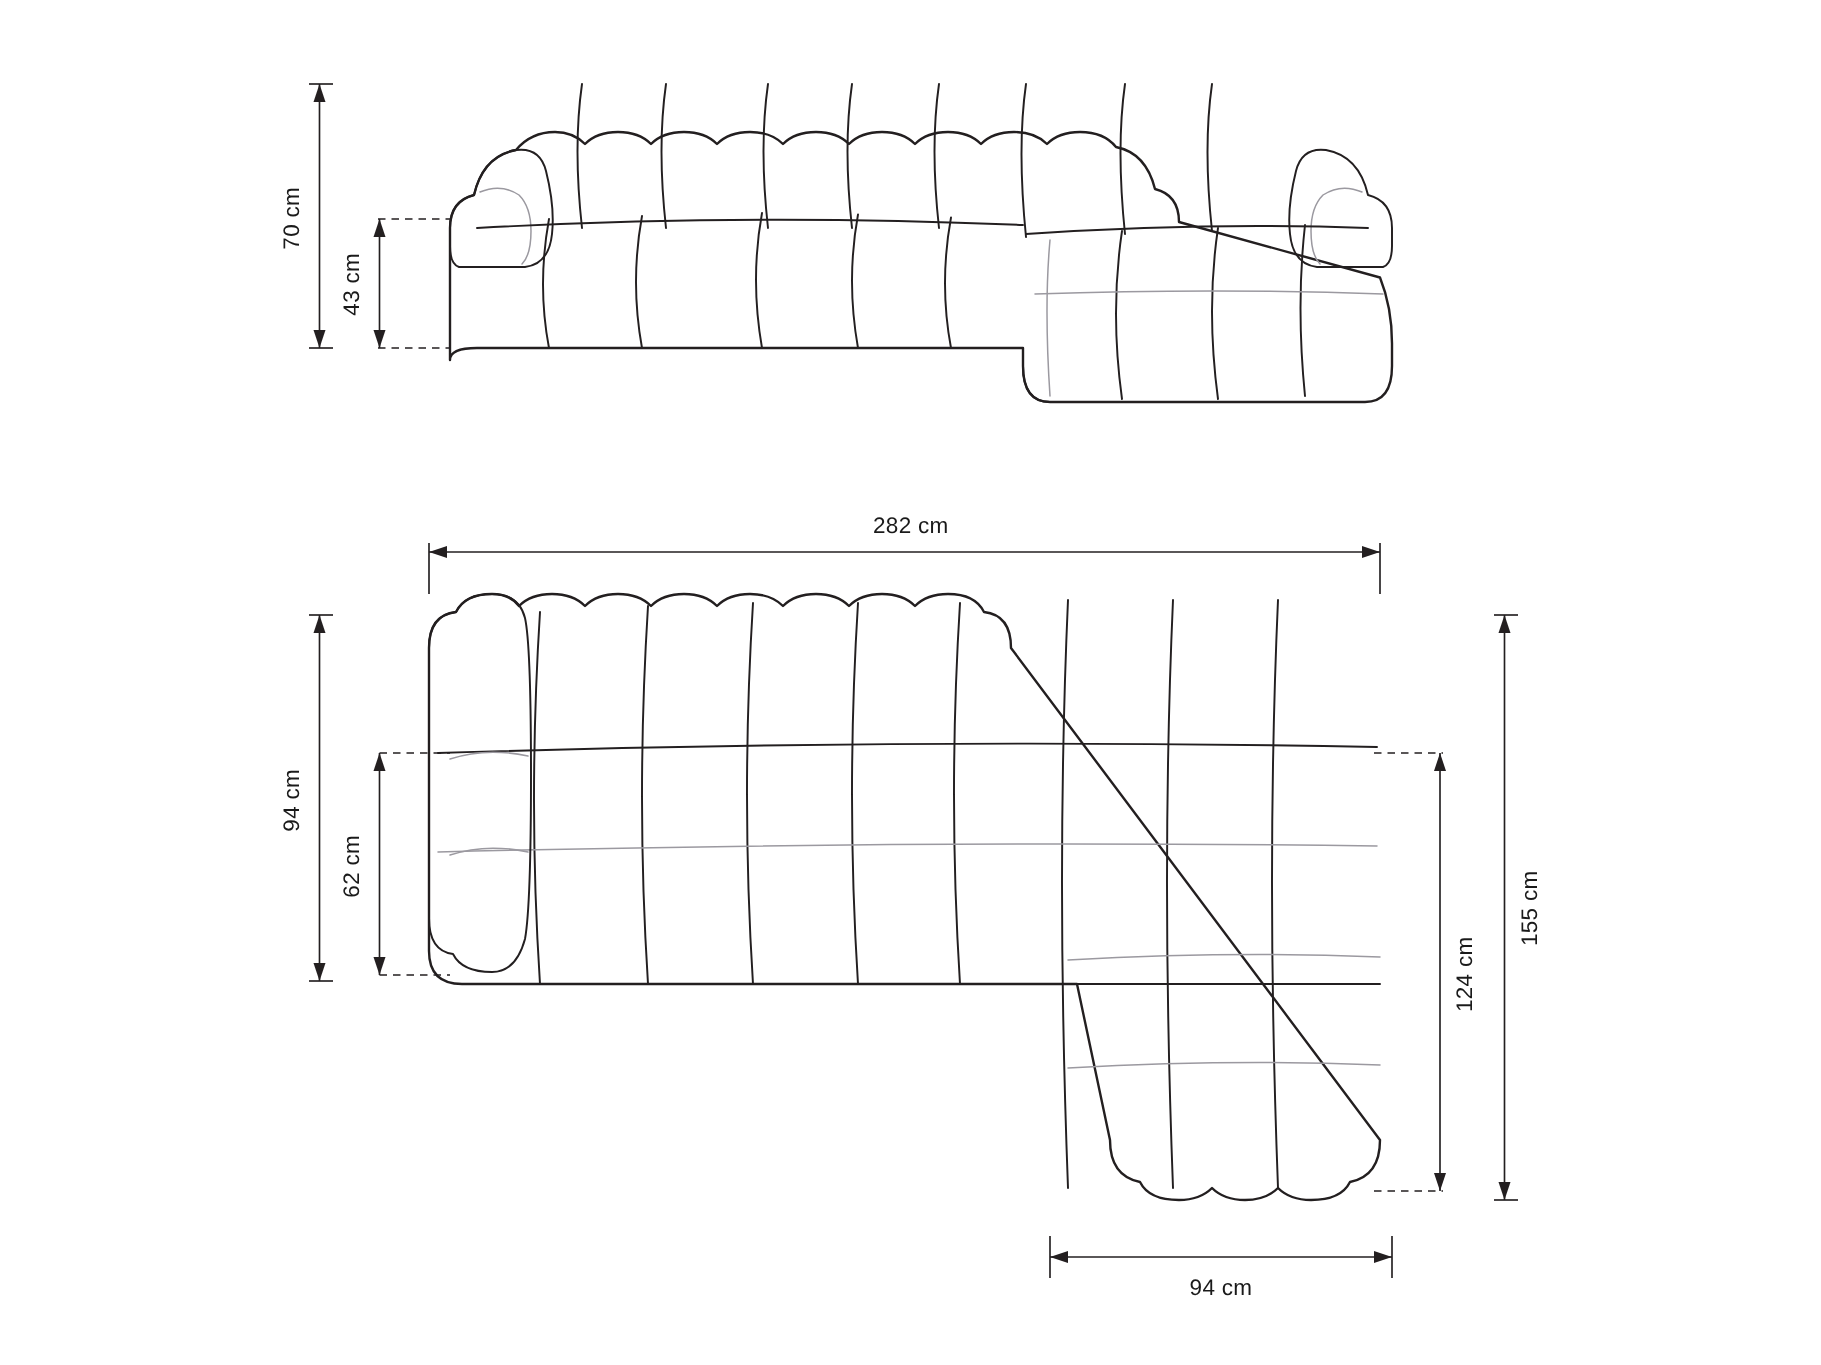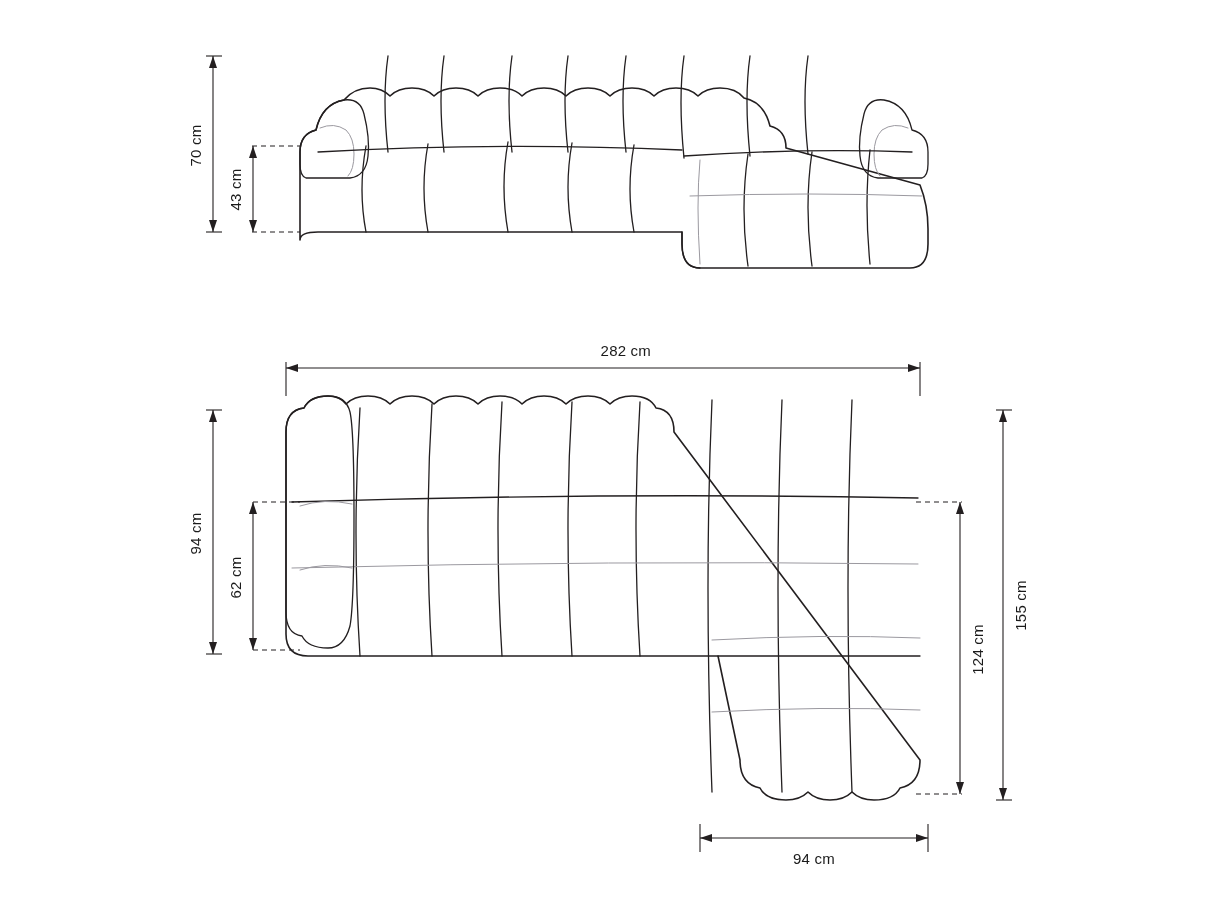--- a/index.html
+++ b/index.html
@@ -298,21 +298,21 @@
       <polygon class="arrow" points="928,838 916,834 916,842"></polygon>
       <path class="ext-line" d="M 700 824 L 700 852"></path>
       <path class="ext-line" d="M 928 824 L 928 852"></path>
     </g>
   </svg>
 
   <div class="dim-label vert" style="left: 160px; top: 137px; width: 70px; text-align: center;">70 cm</div>
 
   <div class="dim-label vert" style="left: 200px; top: 181px; width: 70px; text-align: center;">43 cm</div>
 
-  <div class="dim-label" style="left: 541px; top: 342px; width: 110px; text-align: right;">282 cm</div>
+  <div class="dim-label" style="left: 582px; top: 342px; width: 110px; text-align: left;">282 cm</div>
 
   <div class="dim-label vert" style="left: 160px; top: 525px; width: 70px; text-align: center;">94 cm</div>
 
   <div class="dim-label vert" style="left: 200px; top: 569px; width: 70px; text-align: center;">62 cm</div>
 
   <div class="dim-label vert" style="left: 981px; top: 597px; width: 78px; text-align: center;">155 cm</div>
 
   <div class="dim-label vert" style="left: 938px; top: 641px; width: 78px; text-align: center;">124 cm</div>
 
   <div class="dim-label" style="left: 759px; top: 850px; width: 110px; text-align: center;">94 cm</div>

